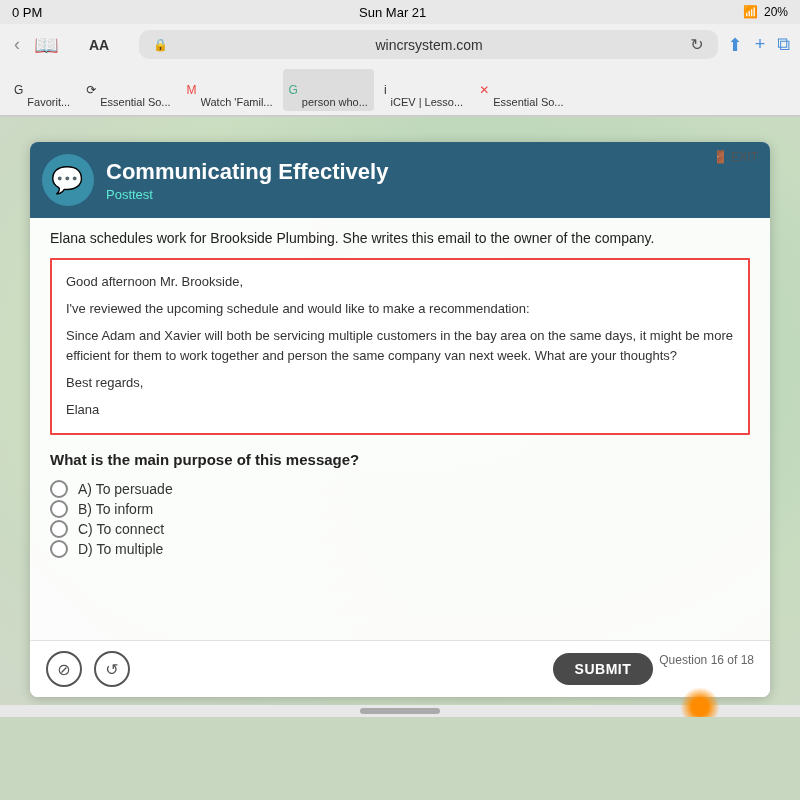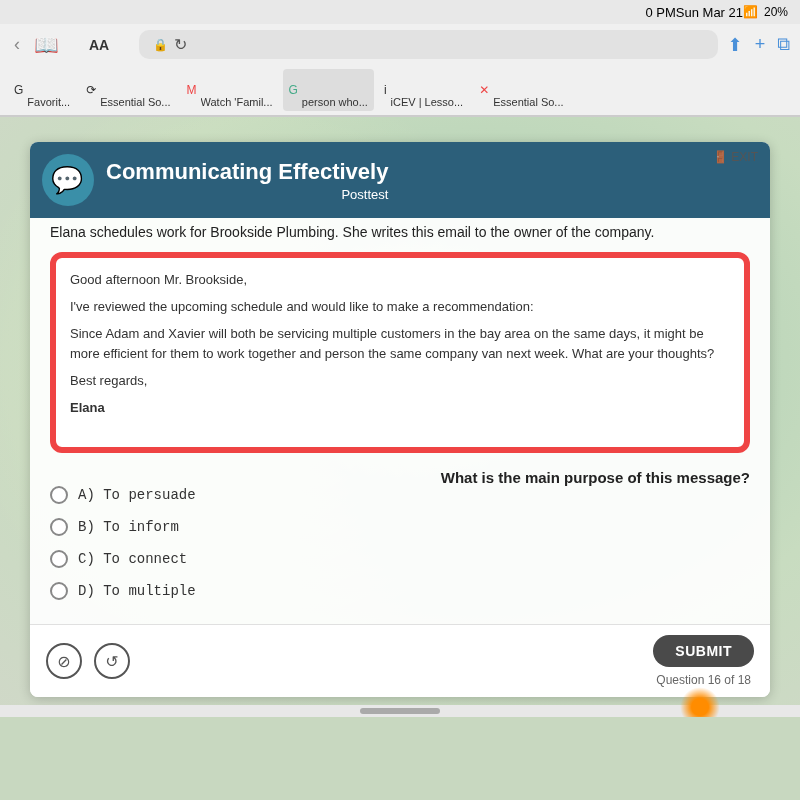--- a/index.html
+++ b/index.html
@@ -8,21 +8,21 @@
       height: 800px;
       overflow: hidden;
       font-family: -apple-system, BlinkMacSystemFont, 'Helvetica Neue', Arial, sans-serif;
       background: #c8d8c0;
     }
 
     
     .status-bar {
       background: #e8e8e8;
       display: flex;
-      justify-content: flex-end;
+      justify-content: space-between;
       align-items: center;
       padding: 0 12px;
       font-size: 13px;
       color: #000;
       height: 24px;
     }
     .status-left { font-weight: 500; }
     .status-right { display: flex; align-items: center; gap: 6px; font-size: 12px; }
 
     
@@ -163,61 +163,61 @@
       border-radius: 50%;
       display: flex;
       align-items: center;
       justify-content: center;
       flex-shrink: 0;
     }
     .chat-icon {
       font-size: 26px;
       color: white;
     }
-    .header-text { color: white; text-align: right; }
+    .header-text { color: white; }
     .header-title { font-size: 22px; font-weight: 700; }
-    .header-subtitle { font-size: 13px; color: #ffffff; margin-top: 2px; }
+    .header-subtitle { font-size: 13px; color: #5eead4; margin-top: 2px; }
 
     
     .quiz-body {
-      padding: 6px 20px;
+      padding: 12px 20px;
     }
 
     .question-prompt {
       font-size: 14px;
       color: #222;
       margin-bottom: 12px;
       font-weight: 500;
     }
 
     
     .email-box {
-      border: 6px solid #ef4444;
-      border-radius: 12px;
+      border: 2px solid #ef4444;
+      border-radius: 1px;
       padding: 12px 14px;
       background: #fff;
       margin-bottom: 16px;
       font-size: 13px;
       color: #333;
       line-height: 1.6;
     }
     .email-line { margin-bottom: 6px; }
-    .email-line:last-child { margin-bottom: 16px; font-weight: bold; }
+    .email-line:last-child { margin-bottom: 0; }
 
     
     .main-question {
       font-size: 15px;
       font-weight: 700;
       color: #222;
-      text-align: right;
+      margin-bottom: 12px;
     }
     .main-question .highlight { font-weight: 900; }
 
     
-    .answer-options { display: flex; flex-direction: column; gap: 14px; font-family: Liberation Mono, monospace; }
+    .answer-options { display: flex; flex-direction: column; gap: 2px; }
     .answer-option {
       display: flex;
       align-items: center;
       gap: 10px;
       font-size: 14px;
       color: #333;
       cursor: pointer;
     }
     .radio-circle {
       width: 18px;
@@ -266,22 +266,22 @@
       letter-spacing: 0.5px;
     }
     .question-counter {
       font-size: 12px;
       color: #666;
     }
 
     
     .bottom-right {
       display: flex;
-      flex-direction: column;
-      align-items: center;
+      flex-direction: row;
+      align-items: flex-start;
       gap: 6px;
     }
 
     
     .scroll-area {
       background: #e8e8e8;
       height: 12px;
       display: flex;
       align-items: center;
       padding: 0 4px;
@@ -318,20 +318,21 @@
   </span>
 </div>
 
 <div class="browser-chrome">
   <div class="url-bar-row">
     <span class="nav-btn">‹</span>
     <span class="book-icon">📖</span>
     <span class="aa-text">AA</span>
     <div class="url-field">
       <span class="lock-icon">🔒</span>
+      <span class="url-text">wincrsystem.com</span>
       <span class="reload-btn">↻</span>
     </div>
     <div class="browser-actions">
       <span>⬆</span>
       <span>+</span>
       <span>⧉</span>
     </div>
   </div>
 
   <div class="tab-bar">

